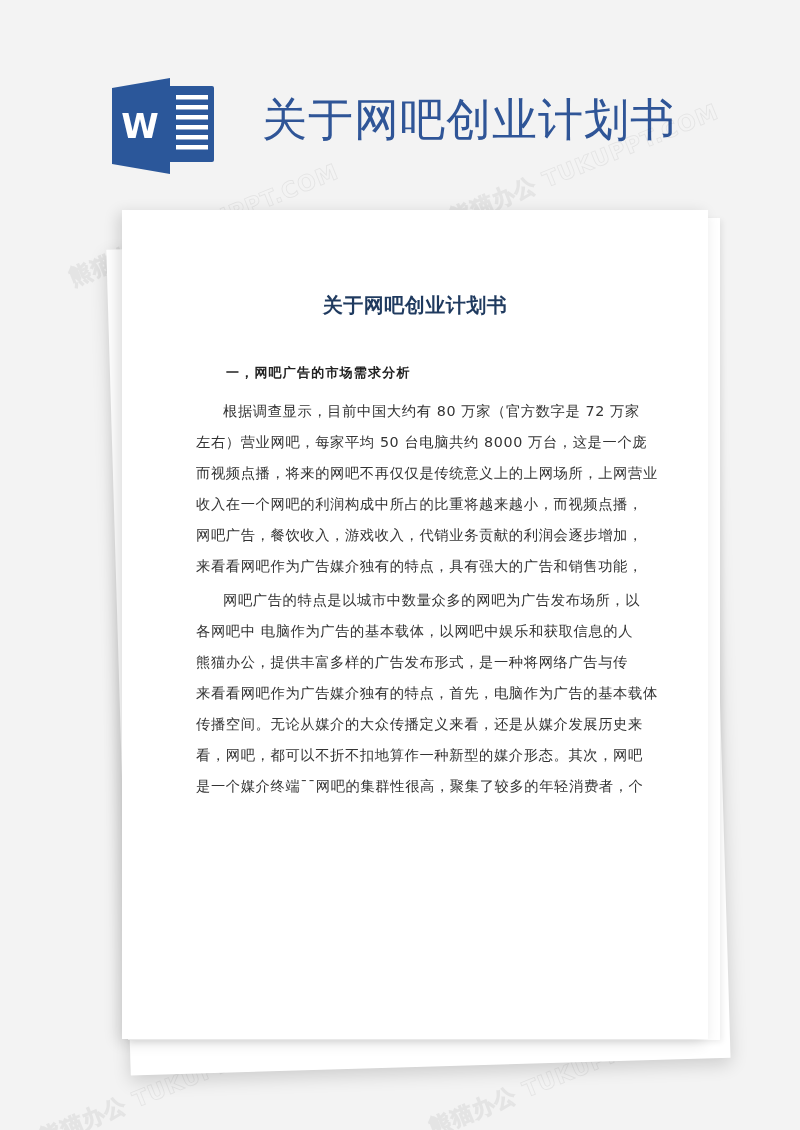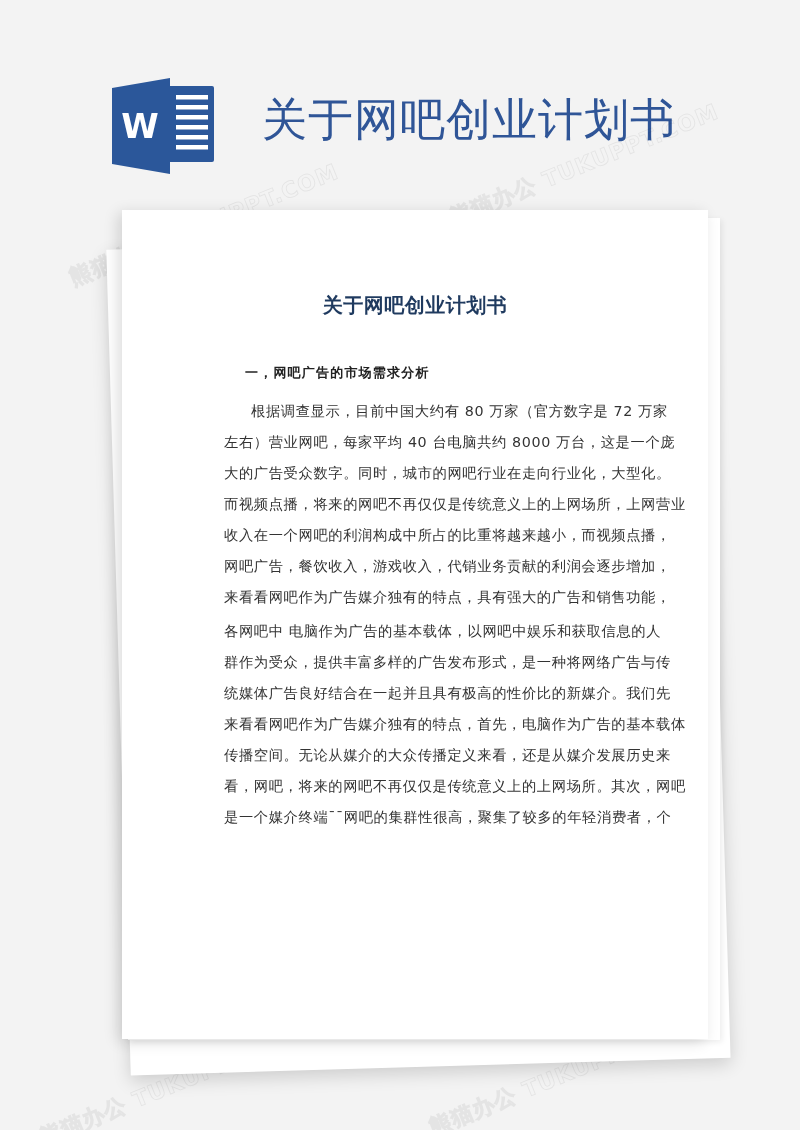--- a/index.html
+++ b/index.html
@@ -32,26 +32,26 @@
     position: absolute; left: 122px; top: 210px; width: 586px; height: 829px;
     background: #ffffff;
     box-shadow: -4px 3px 14px rgba(0,0,0,0.14);
   }
   .doc-title {
     position: absolute; left: 0; right: 0; top: 82px; text-align: center;
     font-size: 20px; font-weight: bold; color: #1f3a5f; letter-spacing: 0.5px;
     white-space: nowrap;
   }
   .section-heading {
-    position: absolute; left: 123px; top: 154px;
+    position: absolute; left: 104px; top: 154px;
     font-size: 13px; font-weight: bold; color: #222; letter-spacing: 1.2px;
     white-space: nowrap;
   }
   .body-text {
-    position: absolute; left: 102px; top: 186px; width: 420px;
+    position: absolute; left: 74px; top: 186px; width: 420px;
     font-size: 14.3px; color: #333; line-height: 31px;
   }
   .para { margin: 0 0 3px 0; }
   .line { display: block; white-space: nowrap; height: 31px; letter-spacing: 0.6px; }
   .line.indent { padding-left: 27px; }
   
   .watermark {
     position: absolute; font-size: 22px; font-weight: bold; color: rgba(255,255,255,0);
     -webkit-text-stroke: 1px rgba(0,0,0,0.06);
     transform: rotate(-22deg); white-space: nowrap; pointer-events: none;
@@ -87,30 +87,29 @@
 <div class="page-back"></div>
 <div class="page-mid"></div>
 
 <div class="page-front">
   <div class="doc-title">关于网吧创业计划书</div>
   <div class="section-heading">一，网吧广告的市场需求分析</div>
 
   <div class="body-text">
     <div class="para">
       <span class="line indent">根据调查显示，目前中国大约有 80 万家（官方数字是 72 万家</span>
-      <span class="line">左右）营业网吧，每家平均  40 台电脑共约 8000 万台，这是一个庞</span>
-      <span class="line">大的广告受众数字。同时，城市的网吧行业在走向行业化，大型化。</span>
+      <span class="line">左右）营业网吧，每家平均  50 台电脑共约 8000 万台，这是一个庞</span>
       <span class="line">而视频点播，将来的网吧不再仅仅是传统意义上的上网场所，上网营业</span>
       <span class="line">收入在一个网吧的利润构成中所占的比重将越来越小，而视频点播，</span>
       <span class="line">网吧广告，餐饮收入，游戏收入，代销业务贡献的利润会逐步增加，</span>
       <span class="line">来看看网吧作为广告媒介独有的特点，具有强大的广告和销售功能，</span>
     </div>
     <div class="para">
+      <span class="line indent">网吧广告的特点是以城市中数量众多的网吧为广告发布场所，以</span>
       <span class="line">各网吧中  电脑作为广告的基本载体，以网吧中娱乐和获取信息的人</span>
-      <span class="line">群作为受众，提供丰富多样的广告发布形式，是一种将网络广告与传</span>
-      <span class="line">统媒体广告良好结合在一起并且具有极高的性价比的新媒介。我们先</span>
+      <span class="line">熊猫办公，提供丰富多样的广告发布形式，是一种将网络广告与传</span>
       <span class="line">来看看网吧作为广告媒介独有的特点，首先，电脑作为广告的基本载体</span>
       <span class="line">传播空间。无论从媒介的大众传播定义来看，还是从媒介发展历史来</span>
-      <span class="line">看，网吧，将来的网吧不再仅仅是传统意义上的上网场所。其次，网吧</span>
+      <span class="line">看，网吧，都可以不折不扣地算作一种新型的媒介形态。其次，网吧</span>
       <span class="line">是一个媒介终端¯¯网吧的集群性很高，聚集了较多的年轻消费者，个</span>
     </div>
   </div>
 </div>
 
 </body></html>

